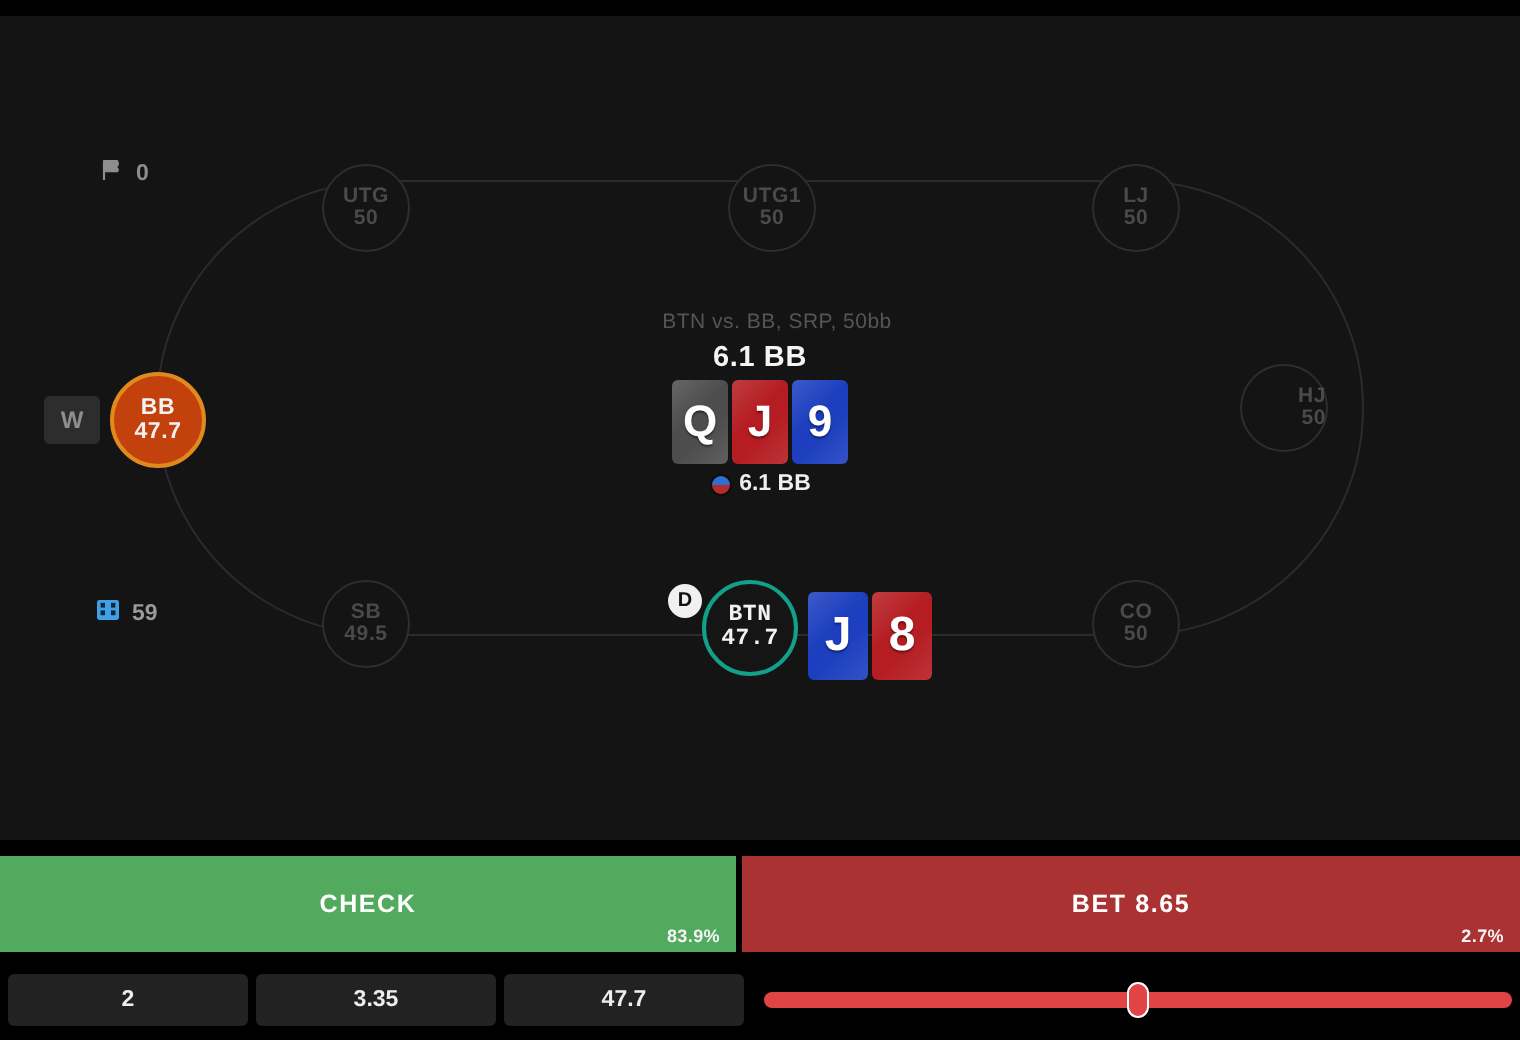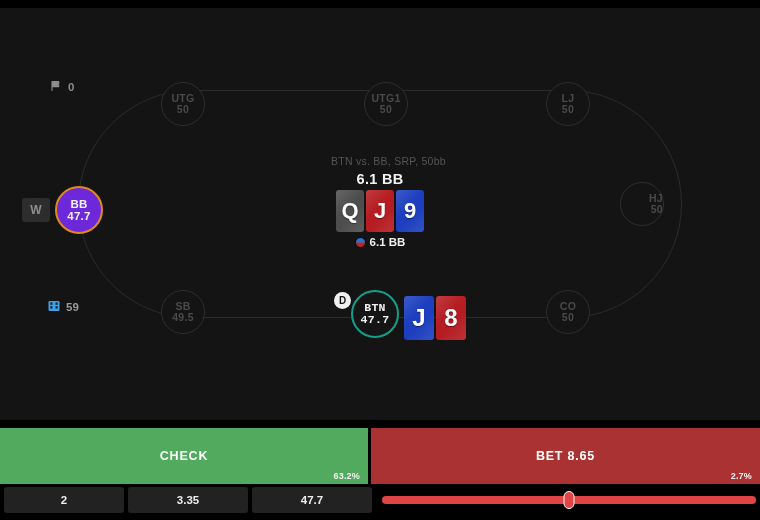--- a/index.html
+++ b/index.html
@@ -28,21 +28,21 @@
     position:absolute; width:44px; height:44px; border-radius:50%;
     display:flex; flex-direction:column; align-items:center; justify-content:center;
     background:#141414; border:1.6px solid #2e2e2e;
     color:#4a4a4a; line-height:1.08; z-index:3;
   }
   .seat .pos { font-size:10.5px; font-weight:700; letter-spacing:.3px; }
   .seat .stk { font-size:10.5px; font-weight:700; letter-spacing:.3px; }
 
   .seat.villain {
     width:48px; height:48px;
-    border:2.6px solid #e08a1e; background:#6d28d9; color:#f2f2f2;
+    border:2.6px solid #e08a1e; background:#c2410c; color:#f2f2f2;
   }
   .seat.villain .pos, .seat.villain .stk { font-size:11.5px; }
   .seat.hero {
     width:48px; height:48px;
     border:2.6px solid #13a08a; background:#151515; color:#f2f2f2;
   }
   .seat.hero .pos, .seat.hero .stk { font-size:11.5px;font-family:Liberation Mono, monospace; }
 
   
   .seat-utg  { left:161px; top:74px; }
@@ -127,21 +127,21 @@
     border:1px solid #0c0c0c;
   }
   .pot-row .lbl { font-size:11.5px; font-weight:700; color:#efefef; }
 
   
   .actions {
     position:absolute; left:0; top:428px; width:760px; height:56px;
     display:flex; gap:3px;
   }
   .act {
-    position:relative; height:56px; border:none; cursor:pointer;
+    position:relative; height:48px; border:none; cursor:pointer;
     display:flex; align-items:center; justify-content:center;
     color:#fff; font-size:12.5px; font-weight:700; letter-spacing:.8px;
     font-family:"Liberation Sans", sans-serif;
     text-align:center;
   }
   .act-check { flex:0 0 368px; background:#52aa5e; }
   .act-bet   { flex:1 1 auto; background:#aa3232; }
   .act .freq {
     position:absolute; right:8px; bottom:3px;
     font-size:9px; font-weight:700; letter-spacing:.2px; color:#f3f3f3;
@@ -271,21 +271,21 @@
           <span>8</span>
         </div>
       </div>
     </div>
 
   </div>
 
   <div class="actions">
     <button class="act act-check">
       <span>CHECK</span>
-      <span class="freq">63.2%</span>
+      <span class="freq">83.9%</span>
     </button>
     <button class="act act-bet">
       <span>BET 8.65</span>
       <span class="freq">2.7%</span>
     </button>
   </div>
 
   <div class="sizes">
     <button class="size-btn">
       <span>2</span>

